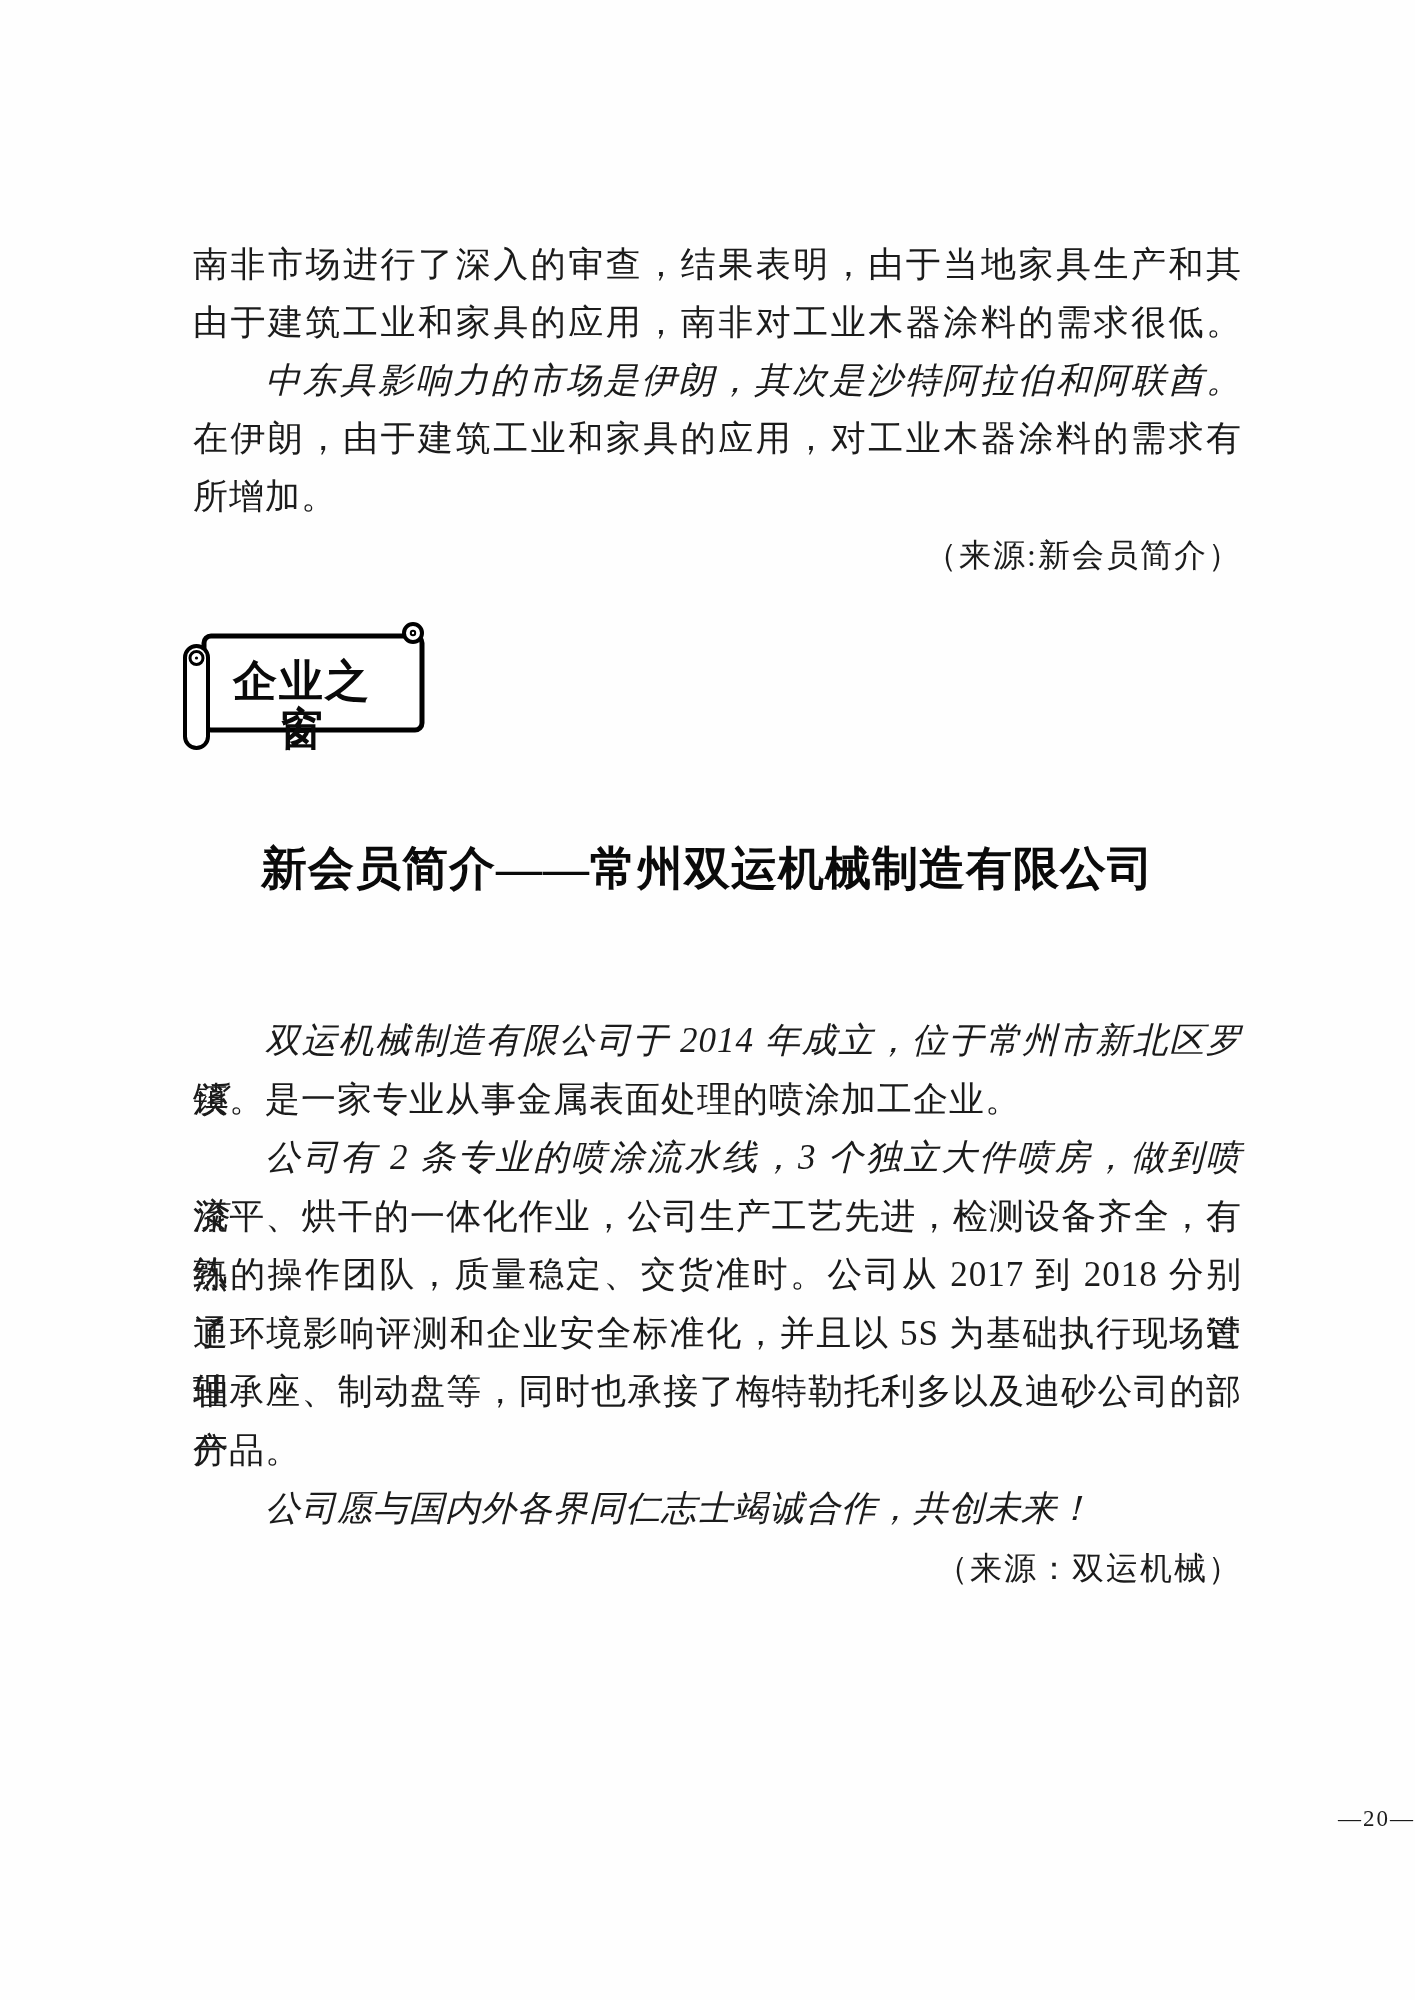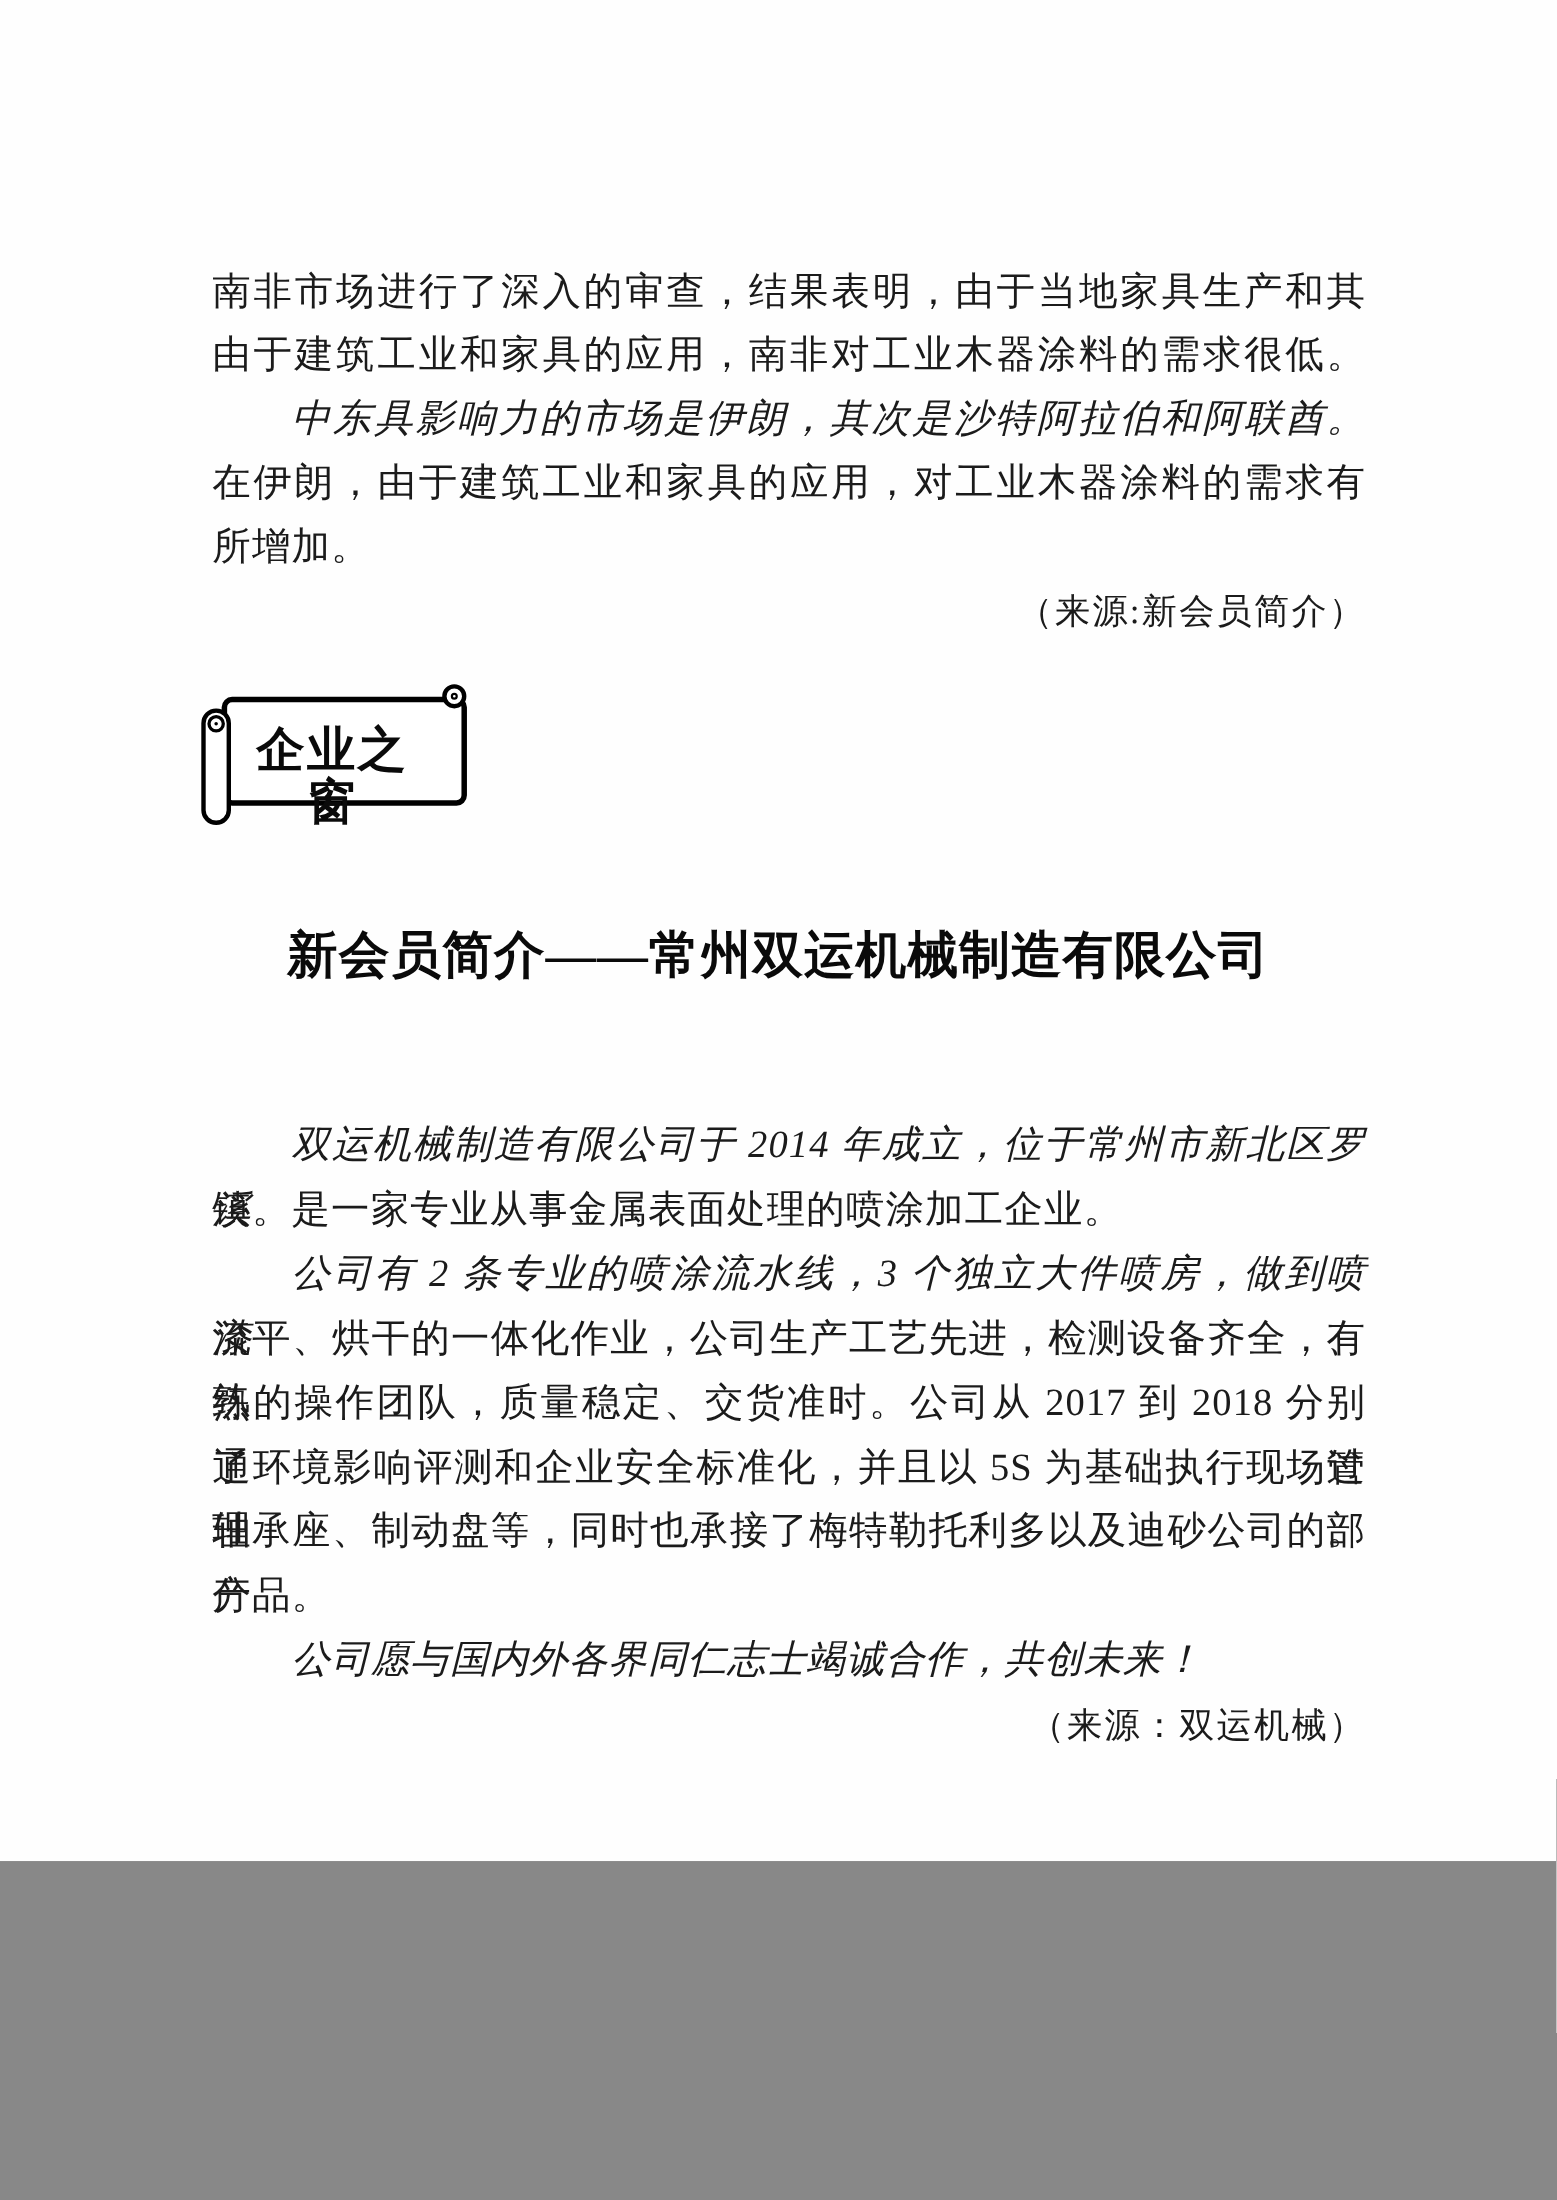--- a/index.html
+++ b/index.html
@@ -3,21 +3,21 @@
 <meta charset="utf-8">
 <style>
   html, body {
     margin: 0;
     padding: 0;
     background: #888;
   }
   .page {
     position: relative;
     width: 1415px;
-    height: 1692px;
+    height: 2000px;
     margin: 0 auto;
     background: #fefefe;
     color: #1b1b1b;
     font-family: "Liberation Serif", "DejaVu Serif", serif;
     overflow: hidden;
   }
   .block {
     position: absolute;
     left: 193px;
     width: 1049px;

